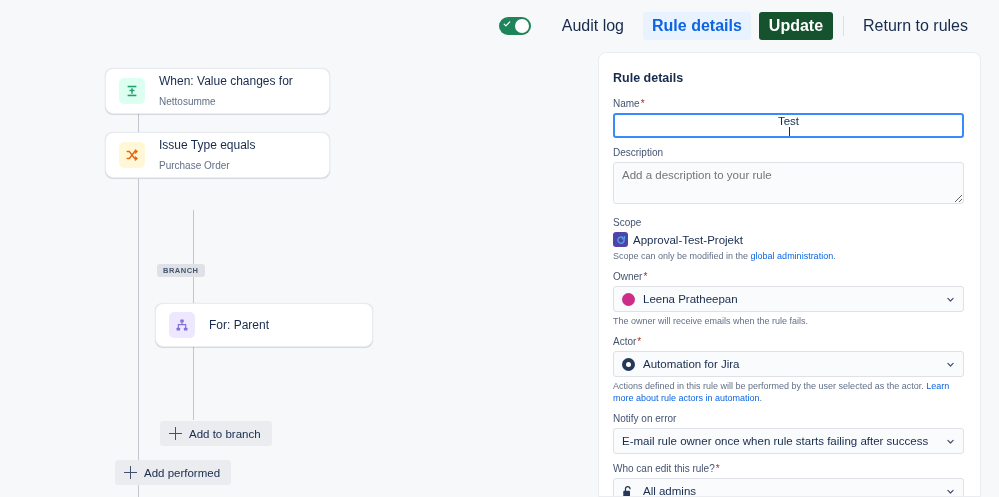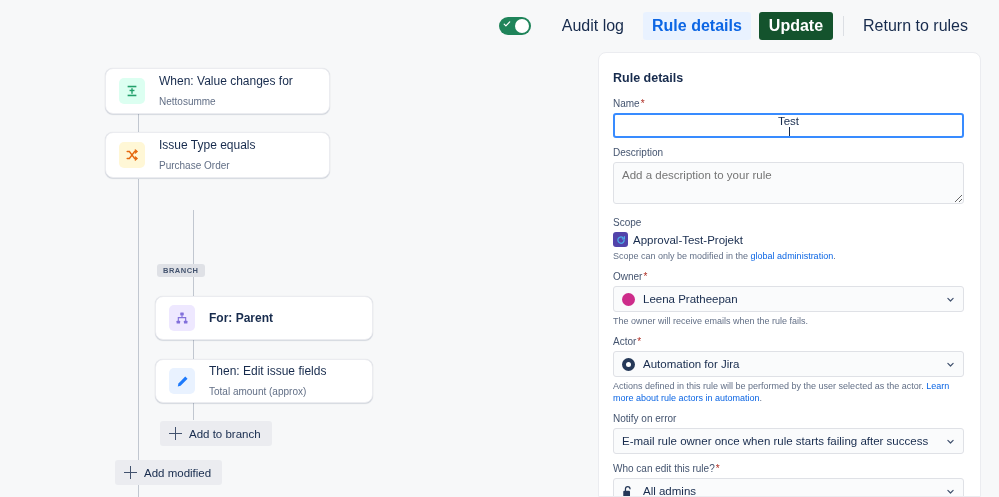--- a/index.html
+++ b/index.html
@@ -182,54 +182,43 @@
       </svg>
     </div>
     <div class="txt">
       <span class="t1">Issue Type equals</span>
       <span class="t2">Purchase Order</span>
     </div>
   </div>
 
   <div class="chip" style="left:157px; top:212px;">BRANCH</div>
 
-  <div class="card" style="left:155px; top:244px; width:218px; height:44px;font-weight:bold;">
+  <div class="card" style="left:155px; top:251px; width:218px; height:44px;">
     <div class="ic" style="background:#eee8ff;">
       <svg width="14" height="14" viewBox="0 0 16 16" fill="none" stroke="#8270db" stroke-width="1.3">
         <rect x="6" y="1.8" width="4" height="3.2" rx="0.6" fill="#8270db" stroke="none"></rect>
         <rect x="1.8" y="11" width="4" height="3.2" rx="0.6" fill="#8270db" stroke="none"></rect>
         <rect x="10.2" y="11" width="4" height="3.2" rx="0.6" fill="#8270db" stroke="none"></rect>
         <path d="M8 5.2 V7.6 M3.8 11 V7.6 H12.2 V11" stroke-linecap="round"></path>
       </svg>
     </div>
     <div class="txt">
       <span class="t1">For: Parent</span>
     </div>
   </div>
 
-  <div class="card" style="left:155px; top:307px; width:218px; height:44px;">
-    <div class="ic" style="background:#e9f2ff;">
-      <svg width="13" height="13" viewBox="0 0 16 16">
-        <path d="M11.4 1.8 L14.2 4.6 L5.6 13.2 L2.2 14 L3 10.4 Z" fill="#1d7afc"></path>
-      </svg>
-    </div>
-    <div class="txt">
-      <span class="t1">Then: Edit issue fields</span>
-      <span class="t2">Total amount (approx)</span>
-    </div>
-  </div>
 
   <button class="addbtn" style="left:160px; top:320px; margin-top:49px;">
     <span class="plus"></span>
     <span>Add to branch</span>
   </button>
 
   <button class="addbtn" style="left:115px; top:408px;">
     <span class="plus"></span>
-    <span>Add modified</span>
+    <span>Add performed</span>
   </button>
 </div>
 
 <div class="panel">
 
   <h2>Rule details</h2>
 
   <div class="field">
     <label class="flabel">
       <span>Name</span><span class="req">*</span>

